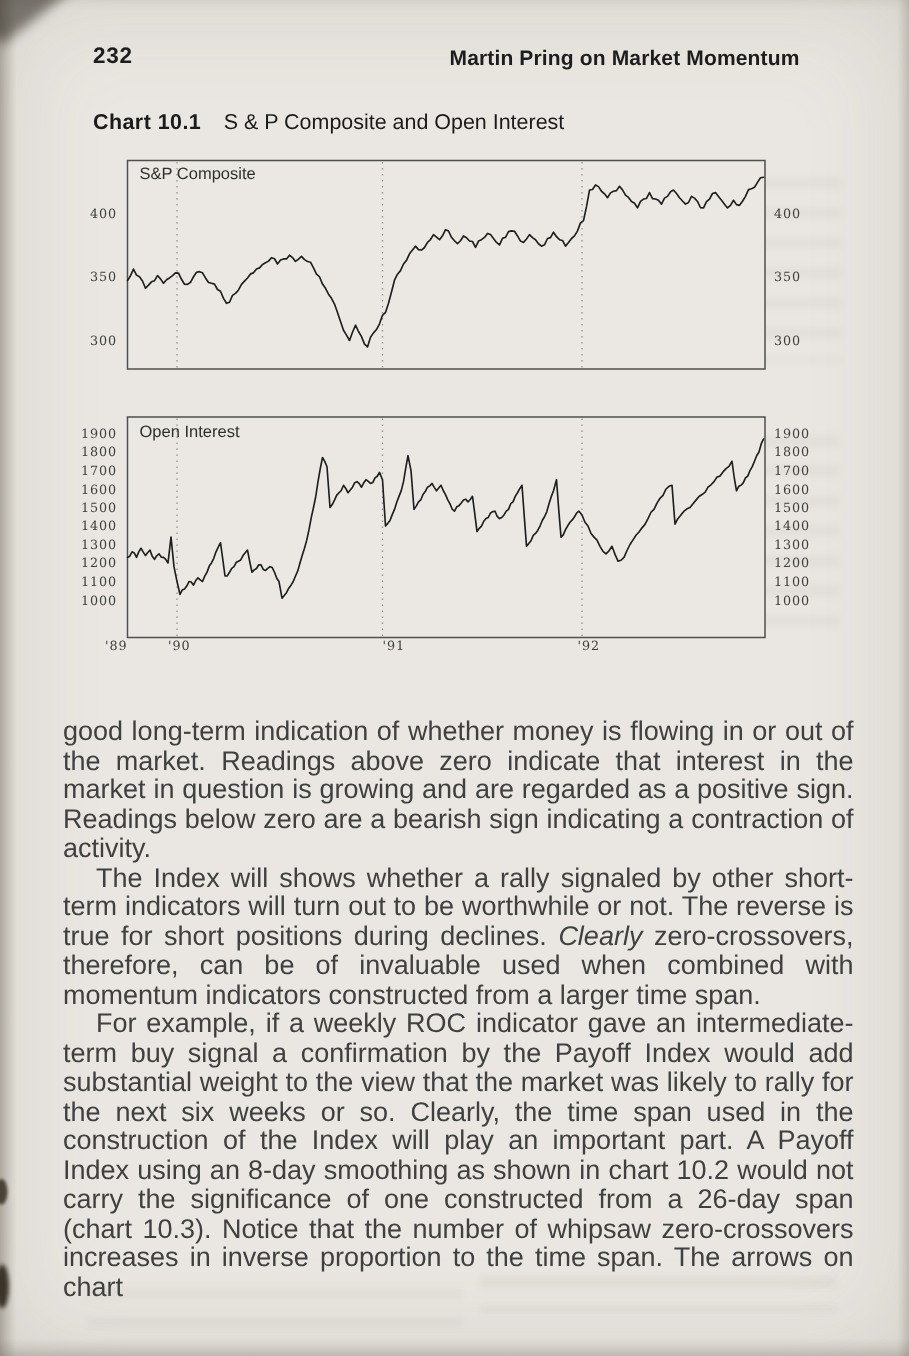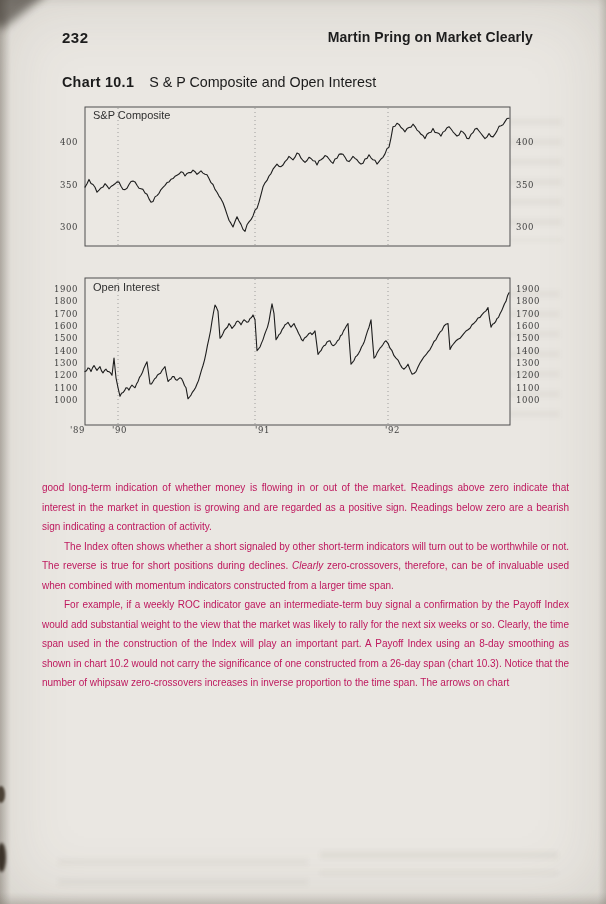--- a/index.html
+++ b/index.html
@@ -16,27 +16,27 @@
   .corner-mark{position:absolute;left:-16px;top:-18px;width:58px;height:34px;background:#262019;transform:rotate(-38deg);filter:blur(4px);opacity:.55;}
   .blob{position:absolute;border-radius:50%;}
   .blob.b1{left:-3px;top:786px;width:8px;height:17px;background:#3a2f23;filter:blur(1.2px);opacity:.85;}
   .blob.b2{left:-3px;top:843px;width:9px;height:29px;background:#2f261c;filter:blur(1.5px);opacity:.9;}
   .bleed{position:absolute;pointer-events:none;filter:blur(2px);opacity:.55;
     background:repeating-linear-gradient(180deg,rgba(108,98,84,0) 0 6px,rgba(108,98,84,.09) 6px 14px,rgba(108,98,84,0) 14px 20px);}
   .bleed.t1{left:300px;top:112px;width:262px;height:130px;}
   .bleed.t2{left:255px;top:284px;width:305px;height:138px;}
   .bleed.t3{left:320px;top:845px;width:238px;height:30px;opacity:.7;}
   .bleed.t4{left:58px;top:852px;width:250px;height:34px;opacity:.5;}
-  .page-header{position:absolute;left:62px;top:29px;width:471px;display:flex;justify-content:space-between;align-items:flex-start;color:#1d1d1d;}
+  .page-header{position:absolute;left:62px;top:29px;width:471px;display:flex;justify-content:space-between;align-items:center;color:#1d1d1d;}
   .pagenum{font-weight:bold;font-size:15px;letter-spacing:.5px;}
   .runtitle{font-weight:bold;font-size:14px;letter-spacing:.1px;}
   .chart-heading{position:absolute;left:62px;top:74px;font-size:14.3px;color:#1b1b1b;white-space:nowrap;}
   .ch-label{font-weight:bold;margin-right:15px;letter-spacing:.3px;}
   .charts{position:absolute;left:0;top:0;}
-  .body-text{position:absolute;left:42px;top:478px;width:527px;font-size:10px;line-height:19.5px;color:#be185d;text-align:justify;}
+  .body-text{position:absolute;left:42px;top:478px;width:527px;font-size:18px;line-height:19.5px;color:#404040;text-align:justify;}
   .body-text p{margin:0;}
   .body-text p.indent{text-indent:22px;}
   .it{font-style:italic;}
 </style>
 </head>
 <body>
 
 <div class="page">
   <div class="edge-shade left"></div>
   <div class="edge-shade right"></div>
@@ -44,21 +44,21 @@
   <div class="corner-mark"></div>
   <div class="blob b1"></div>
   <div class="blob b2"></div>
   <div class="bleed t1"></div>
   <div class="bleed t2"></div>
   <div class="bleed t3"></div>
   <div class="bleed t4"></div>
 
   <header class="page-header">
     <span class="pagenum">232</span>
-    <span class="runtitle">Martin Pring on Market Clearly</span>
+    <span class="runtitle">Martin Pring on Market Momentum</span>
   </header>
 
   <div class="chart-heading">
     <span class="ch-label">Chart 10.1</span><span class="ch-caption">S &amp; P Composite and Open Interest</span>
   </div>
 
   <svg class="charts" width="606" height="904" viewBox="0 0 606 904" xmlns="http://www.w3.org/2000/svg">
       <rect x="85" y="107" width="425" height="139" fill="#ebe8e3" stroke="#4f4f4f" stroke-width="1"></rect>
       <line x1="118" y1="108" x2="118" y2="245" stroke="#8c8c8c" stroke-width="0.8" stroke-dasharray="1 3"></line>
       <line x1="255" y1="108" x2="255" y2="245" stroke="#8c8c8c" stroke-width="0.8" stroke-dasharray="1 3"></line>
@@ -98,16 +98,16 @@
       <text x="70" y="433" font-family="&quot;DejaVu Serif&quot;,serif" font-size="8.5px" fill="#3d3d3d" letter-spacing="0.6px">'89</text>
       <text x="112" y="433" font-family="&quot;DejaVu Serif&quot;,serif" font-size="8.5px" fill="#3d3d3d" letter-spacing="0.6px">'90</text>
       <text x="255" y="433" font-family="&quot;DejaVu Serif&quot;,serif" font-size="8.5px" fill="#3d3d3d" letter-spacing="0.6px">'91</text>
       <text x="385" y="433" font-family="&quot;DejaVu Serif&quot;,serif" font-size="8.5px" fill="#3d3d3d" letter-spacing="0.6px">'92</text>
       <text x="93" y="291" font-family="&quot;Liberation Sans&quot;,sans-serif" font-size="11px" fill="#2f2f2f">Open Interest</text>
       <path d="M85.0 371.6 L86.5 370.8 L88.0 367.9 L89.5 368.6 L91.0 371.6 L92.5 367.9 L94.0 365.5 L95.5 368.1 L97.0 370.4 L98.5 368.3 L100.0 366.7 L101.5 370.9 L103.0 372.9 L104.5 370.5 L106.0 369.2 L107.5 371.4 L109.0 371.6 L110.5 372.9 L112.0 375.3 L114.0 358.1 L116.0 377.8 L118.0 387.7 L120.0 396.3 L121.5 393.3 L123.0 392.6 L124.5 390.7 L126.0 387.7 L127.5 388.0 L129.0 390.1 L130.5 387.0 L132.0 385.2 L133.5 386.6 L135.0 387.7 L136.5 384.1 L138.0 381.5 L139.5 377.4 L141.0 375.3 L142.5 372.2 L144.0 367.9 L145.5 364.7 L147.0 361.8 L148.5 372.7 L150.0 384.0 L151.5 383.9 L153.0 381.5 L154.5 378.9 L156.0 377.8 L157.5 374.9 L159.0 374.1 L160.5 373.3 L162.0 370.4 L163.5 368.5 L165.0 366.7 L166.5 374.5 L168.0 381.5 L169.5 379.9 L171.0 379.0 L172.5 376.5 L174.0 376.6 L175.5 379.6 L177.0 380.3 L178.5 378.9 L180.0 377.8 L181.5 378.4 L183.0 381.5 L184.5 385.5 L186.0 387.7 L188.0 398.8 L189.5 397.0 L191.0 395.1 L192.5 392.1 L194.0 390.1 L195.5 387.7 L197.0 384.0 L198.5 380.6 L200.0 375.3 L201.5 370.2 L203.0 365.5 L204.5 360.1 L206.0 353.1 L207.5 345.1 L209.0 338.3 L210.5 331.0 L212.0 321.1 L213.5 312.5 L215.0 305.0 L216.5 307.6 L218.0 311.2 L220.0 338.3 L221.5 336.4 L223.0 333.4 L224.5 330.1 L226.0 328.5 L227.5 327.0 L229.0 323.5 L230.5 325.6 L232.0 328.5 L233.5 326.7 L235.0 324.8 L236.5 321.8 L238.0 321.1 L239.5 322.4 L241.0 324.8 L242.5 321.9 L244.0 319.8 L245.5 320.9 L247.0 322.3 L248.5 321.7 L250.0 318.6 L251.5 317.5 L253.0 314.9 L255.0 319.8 L257.0 350.7 L258.5 348.9 L260.0 347.0 L261.5 343.1 L263.0 339.6 L264.5 334.8 L266.0 330.9 L267.5 327.1 L269.0 321.1 L270.5 312.1 L272.0 303.8 L274.0 313.7 L276.0 339.6 L277.5 337.4 L279.0 334.6 L280.5 333.3 L282.0 329.7 L283.5 327.7 L285.0 324.8 L286.5 323.9 L288.0 322.3 L289.5 324.9 L291.0 327.2 L292.5 325.3 L294.0 323.5 L295.5 327.0 L297.0 329.7 L298.5 333.2 L300.0 335.9 L301.5 339.5 L303.0 340.8 L304.5 337.9 L306.0 337.1 L307.5 335.3 L309.0 333.4 L310.5 332.8 L312.0 334.6 L313.5 333.0 L315.0 330.9 L316.5 342.4 L318.0 354.4 L319.5 352.2 L321.0 350.7 L322.5 347.5 L324.0 345.7 L325.5 345.0 L327.0 342.0 L328.5 341.1 L330.0 340.8 L331.5 344.3 L333.0 345.7 L334.5 345.0 L336.0 343.3 L337.5 340.8 L339.0 339.6 L340.5 335.8 L342.0 334.6 L343.5 330.9 L345.0 328.5 L346.5 325.8 L348.0 323.5 L349.5 344.1 L351.0 364.2 L352.5 362.4 L354.0 360.5 L355.5 356.9 L357.0 355.6 L358.5 353.6 L360.0 350.7 L361.5 347.0 L363.0 344.5 L364.5 341.2 L366.0 335.9 L367.5 331.1 L369.0 327.2 L371.0 319.8 L372.5 339.9 L374.0 358.1 L375.5 356.6 L377.0 353.1 L378.5 350.5 L380.0 348.2 L381.5 346.6 L383.0 344.5 L384.5 341.9 L386.0 340.8 L388.0 343.3 L390.0 348.2 L392.0 350.7 L394.0 355.7 L396.0 358.1 L398.0 360.1 L400.0 364.2 L402.0 367.6 L404.0 369.2 L406.0 367.2 L408.0 364.2 L410.0 369.6 L412.0 374.1 L414.0 373.5 L416.0 371.6 L418.0 367.0 L420.0 363.0 L422.0 359.9 L424.0 356.8 L426.0 354.7 L428.0 351.9 L430.0 349.6 L432.0 345.7 L434.0 341.5 L436.0 339.6 L438.0 335.4 L440.0 332.2 L442.0 330.3 L444.0 326.0 L446.0 324.2 L448.0 323.5 L450.0 349.4 L451.5 346.4 L453.0 344.5 L454.5 342.6 L456.0 340.8 L458.0 339.2 L460.0 338.3 L462.0 335.8 L464.0 333.4 L466.0 331.0 L468.0 329.7 L470.0 328.2 L472.0 324.8 L474.0 323.2 L476.0 321.1 L478.0 318.0 L480.0 317.4 L482.0 314.6 L484.0 312.4 L486.0 310.9 L488.0 307.5 L489.5 318.5 L491.0 327.2 L492.5 324.2 L494.0 323.5 L495.5 321.9 L497.0 318.6 L498.5 317.4 L500.0 313.7 L501.5 311.1 L503.0 307.5 L504.5 303.7 L506.0 301.3 L507.5 295.8 L509 292.7" fill="none" stroke="#1e1e1e" stroke-width="1.1" stroke-linejoin="round" stroke-linecap="round"></path>
     </svg>
 
   <div class="body-text">
       <p><span>good long-term indication of whether money is flowing in or out of the market. Readings above zero indicate that interest in the market in question is growing and are regarded as a positive sign. Readings below zero are a bearish sign indicating a contraction of activity.</span></p>
-      <p class="indent"><span>The Index often shows whether a short signaled by other short-term indicators will turn out to be worthwhile or not. The reverse is true for short positions during declines. </span><span class="it">Clearly</span><span> zero-crossovers, therefore, can be of invaluable used when combined with momentum indicators constructed from a larger time span.</span></p>
+      <p class="indent"><span>The Index will shows whether a rally signaled by other short-term indicators will turn out to be worthwhile or not. The reverse is true for short positions during declines. </span><span class="it">Clearly</span><span> zero-crossovers, therefore, can be of invaluable used when combined with momentum indicators constructed from a larger time span.</span></p>
       <p class="indent"><span>For example, if a weekly ROC indicator gave an intermediate-term buy signal a confirmation by the Payoff Index would add substantial weight to the view that the market was likely to rally for the next six weeks or so. Clearly, the time span used in the construction of the Index will play an important part. A Payoff Index using an 8-day smoothing as shown in chart 10.2 would not carry the significance of one constructed from a 26-day span (chart 10.3). Notice that the number of whipsaw zero-crossovers increases in inverse proportion to the time span. The arrows on chart</span></p>
     </div>
 </div>
 
 </body></html>

